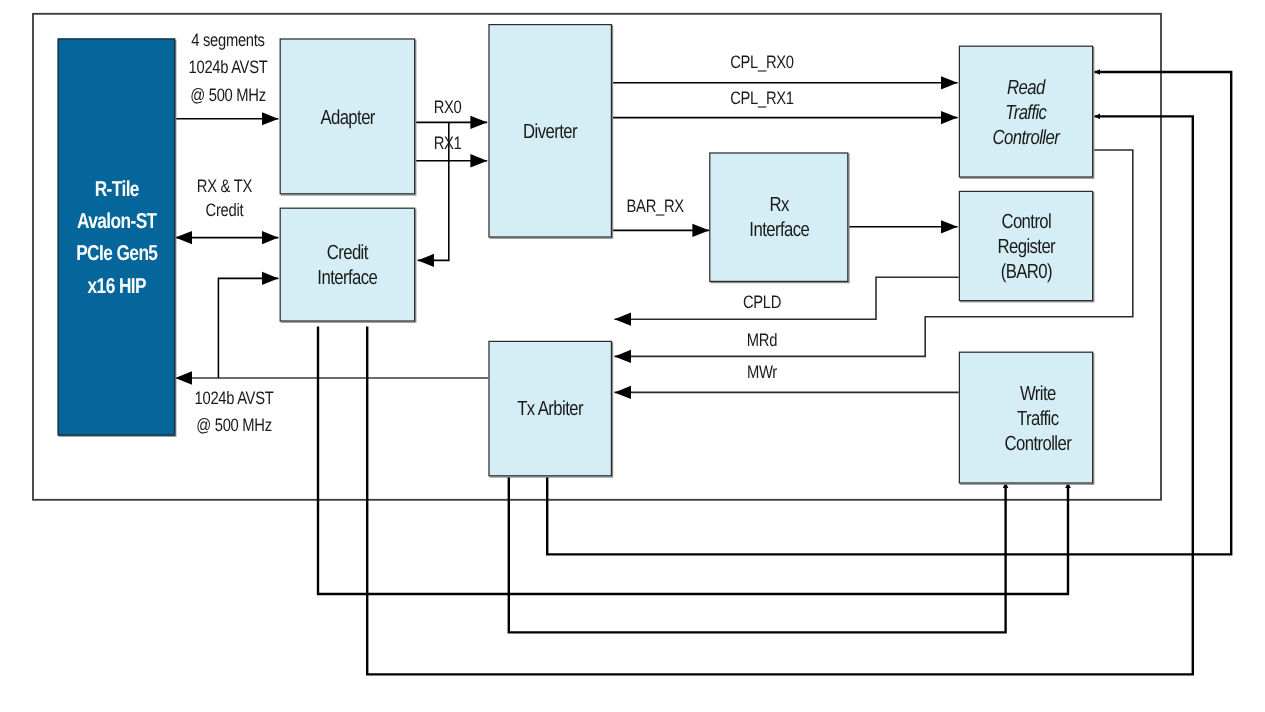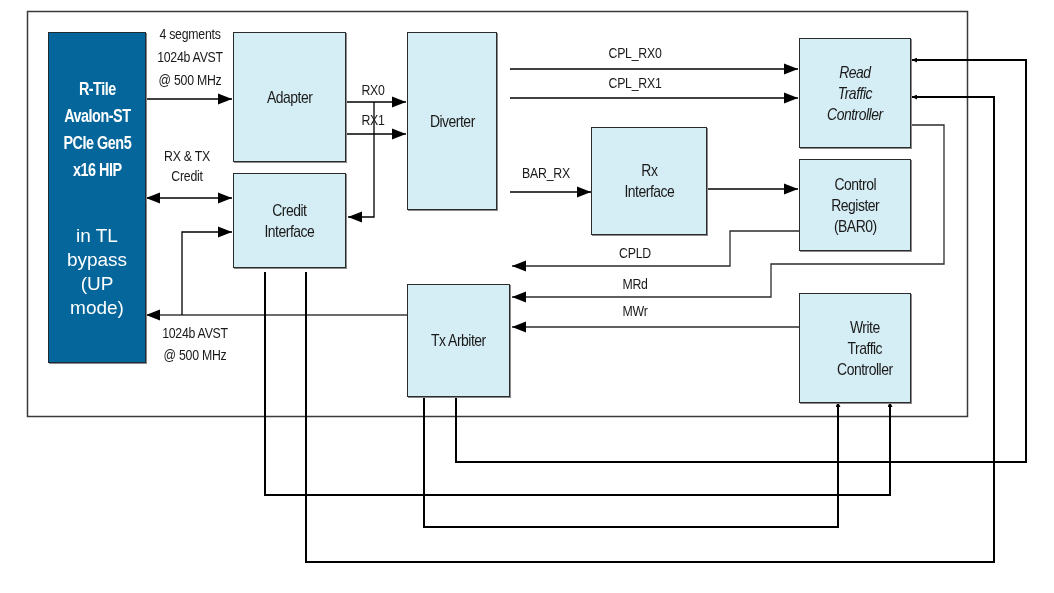--- a/index.html
+++ b/index.html
@@ -60,36 +60,32 @@
   <polyline points="306,272 306,562 994,562 994,97 912,97" fill="none" stroke="#000" stroke-width="2" marker-end="url(#ahs)"></polyline>
   <polyline points="265,272 265,495 890,495 890,402" fill="none" stroke="#000" stroke-width="2" marker-end="url(#ahs)"></polyline>
   <polyline points="424,357 424,527 838,527 838,402" fill="none" stroke="#000" stroke-width="2" marker-end="url(#ahs)"></polyline>
 </svg>
 
 <div class="blk host" style="left:48px;top:32px;width:98px;height:331px;flex-direction:column;gap:40px;">
   <span>R-Tile
 Avalon-ST
 PCIe Gen5
 x16 HIP</span>
-  <span class="thin">in TL
-bypass
-(UP
-mode)</span>
 </div>
 
 <div class="blk" style="left:233px;top:32px;width:113px;height:130px;">
   <span>Adapter</span>
 </div>
 
 <div class="blk" style="left:233px;top:173px;width:113px;height:95px;">
   <span>Credit
 Interface</span>
 </div>
 
-<div class="blk" style="left:407px;top:32px;width:90px;height:178px;">
+<div class="blk" style="left:407px;top:20px;width:103px;height:178px;">
   <span>Diverter</span>
 </div>
 
 <div class="blk" style="left:591px;top:127px;width:116px;height:108px;text-align:center;">
   <span>Rx
 Interface</span>
 </div>
 
 <div class="blk" style="left:407px;top:244px;width:103px;height:113px;margin-top:40px;">
   <span>Tx Arbiter</span>

